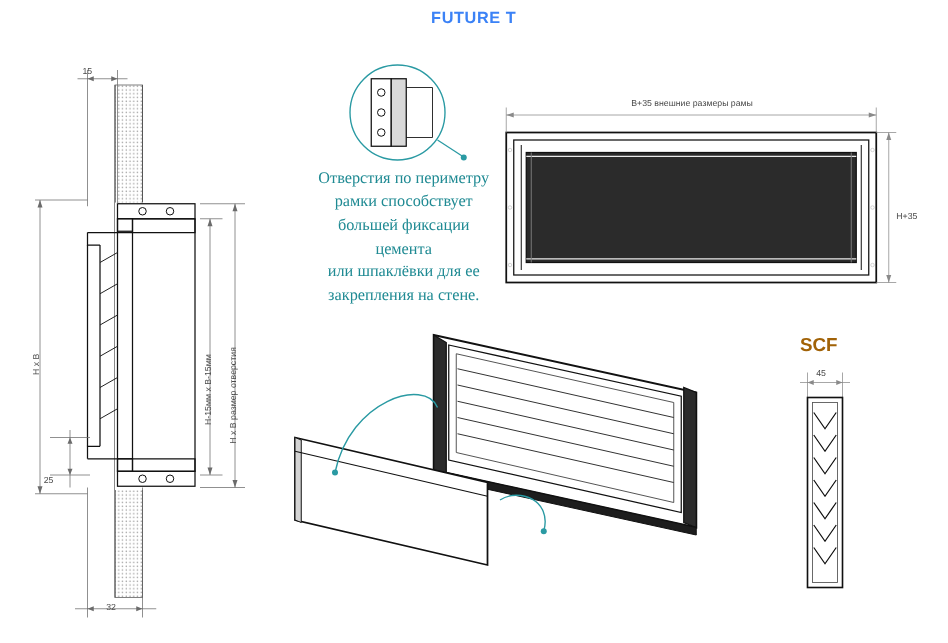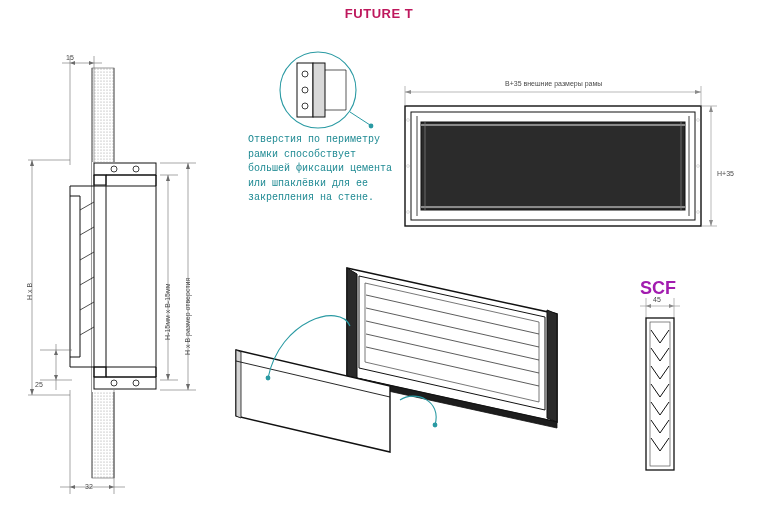--- a/index.html
+++ b/index.html
@@ -16,47 +16,47 @@
     height: 514px;
     background: #ffffff;
     overflow: hidden;
   }
   .abs { position: absolute; }
   .title {
     left: 0; right: 0; top: 6px;
     text-align: center;
     font-size: 13px;
     font-weight: bold;
-    color: #be185d;
+    color: #3b82f6;
     letter-spacing: 0.5px;
   }
   .scf-label {
-    left: 640px; top: 278px;
-    font-size: 18px;
+    left: 640px; top: 268px;
+    font-size: 15px;
     font-weight: bold;
-    color: #a21caf;
+    color: #a16207;
   }
   .dim {
     font-size: 7px;
     color: #4a4a4a;
     white-space: nowrap;
   }
   .dim-v {
     font-size: 7px;
     color: #4a4a4a;
     white-space: nowrap;
     transform-origin: 0 0;
     transform: rotate(-90deg);
   }
   .note-teal {
     color: #1f8a93;
-    font-size: 10px;
+    font-size: 13px;
     line-height: 1.45;
-    font-family: Liberation Mono, monospace;
-    text-align: left;
+    font-family: Liberation Serif, serif;
+    text-align: center;
     white-space: pre-line;
   }
   .note-safe {
     color: #1f8a93;
     font-size: 8.5px;
     font-weight: bold;
     font-family: "Liberation Serif", serif;
     line-height: 1.35;
     text-decoration: underline;
     white-space: pre-line;

